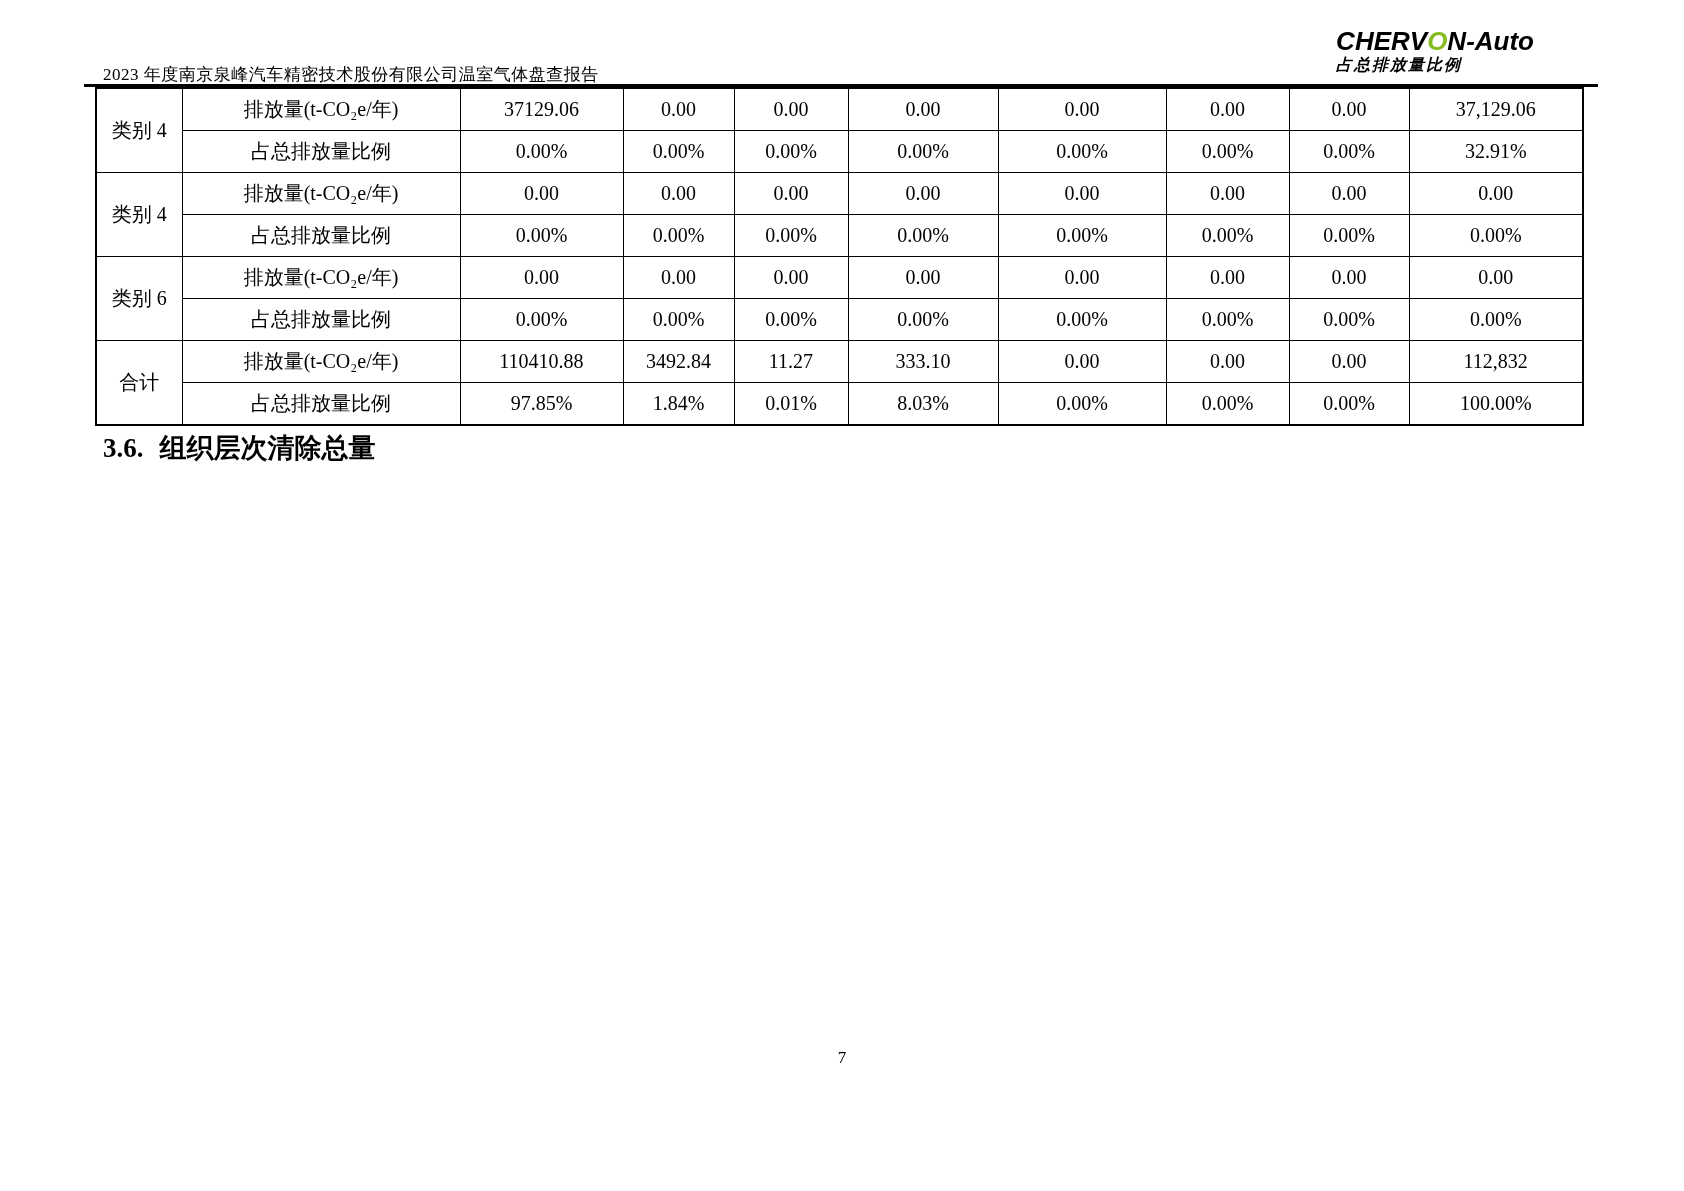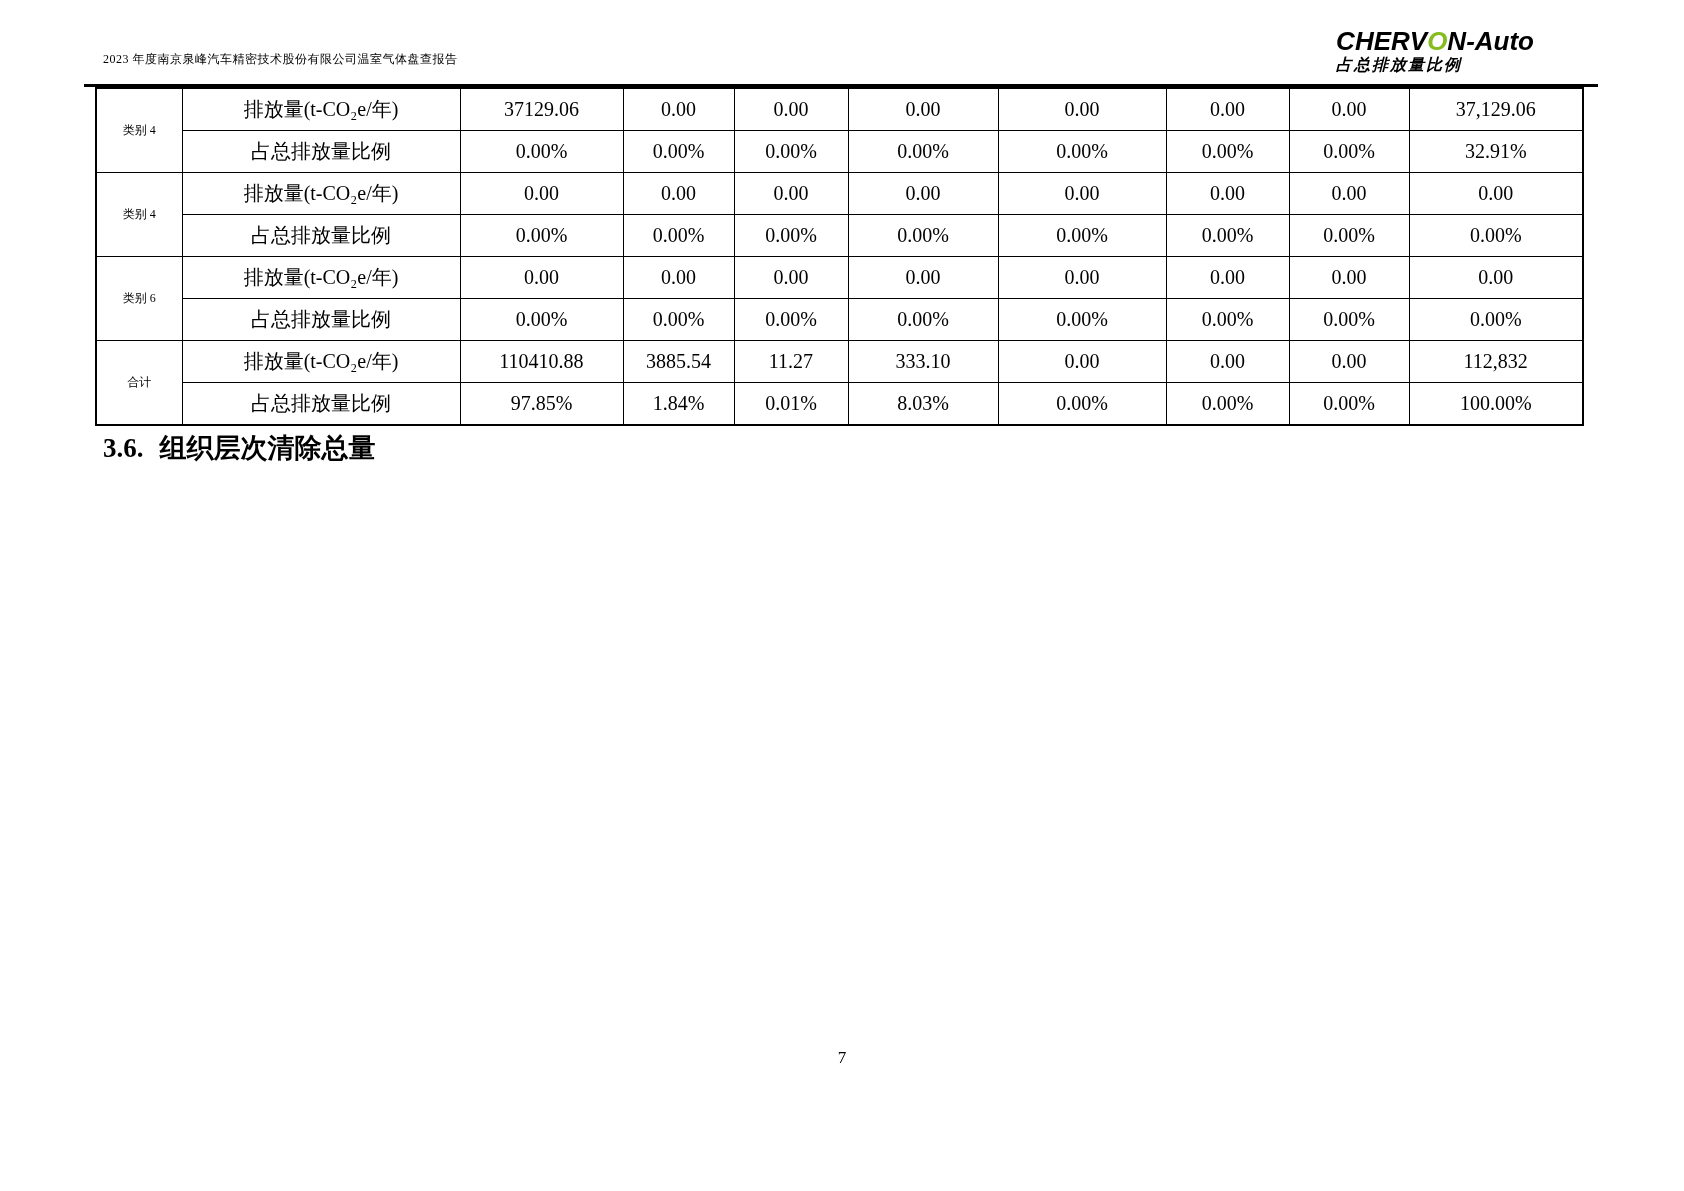--- a/index.html
+++ b/index.html
@@ -9,22 +9,22 @@
     height:1191px;
     background:#ffffff;
     font-family:"Liberation Serif","DejaVu Serif",serif;
     color:#000;
     overflow:hidden;
   }
 
   
   .doc-header-title{
     position:absolute;
-    left:103px; top:51px;
-    font-size:12px;
+    left:103px; top:63px;
+    font-size:17px;
     letter-spacing:0.5px;
     white-space:nowrap;
   }
   .logo{
     position:absolute;
     right:150px; top:28px;
     font-family:"Liberation Sans","DejaVu Sans",sans-serif;
   }
   .logo-brand{
     font-size:26px;
@@ -61,21 +61,21 @@
   table.ghg td{
     border:1px solid #000;
     height:41px;
     text-align:center;
     vertical-align:middle;
     padding:0 2px;
     overflow:hidden;
     white-space:nowrap;
   }
   table.ghg{ border:2px solid #000; }
-  table.ghg td.cat-cell{ font-size:12px; }
+  table.ghg td.cat-cell{ font-size:20px; }
   table.ghg td.label-cell{ font-size:20px; }
   table.ghg td.value-cell{ font-size:20px; }
 
   
   .section-heading{
     position:absolute;
     left:103px; top:430px;
     font-size:27px;
     font-weight:bold;
     white-space:nowrap;
@@ -192,21 +192,21 @@
           <td class="value-cell">0.00%</td>
           <td class="value-cell">0.00%</td>
           <td class="value-cell">0.00%</td>
           <td class="value-cell">0.00%</td>
           <td class="value-cell">0.00%</td>
         </tr>
         <tr>
           <td class="cat-cell" rowspan="2">合计</td>
           <td class="label-cell">排放量(t-CO₂e/年)</td>
           <td class="value-cell">110410.88</td>
-          <td class="value-cell">3885.54</td>
+          <td class="value-cell">3492.84</td>
           <td class="value-cell">11.27</td>
           <td class="value-cell">333.10</td>
           <td class="value-cell">0.00</td>
           <td class="value-cell">0.00</td>
           <td class="value-cell">0.00</td>
           <td class="value-cell">112,832</td>
         </tr>
         <tr>
           <td class="label-cell">占总排放量比例</td>
           <td class="value-cell">97.85%</td>

